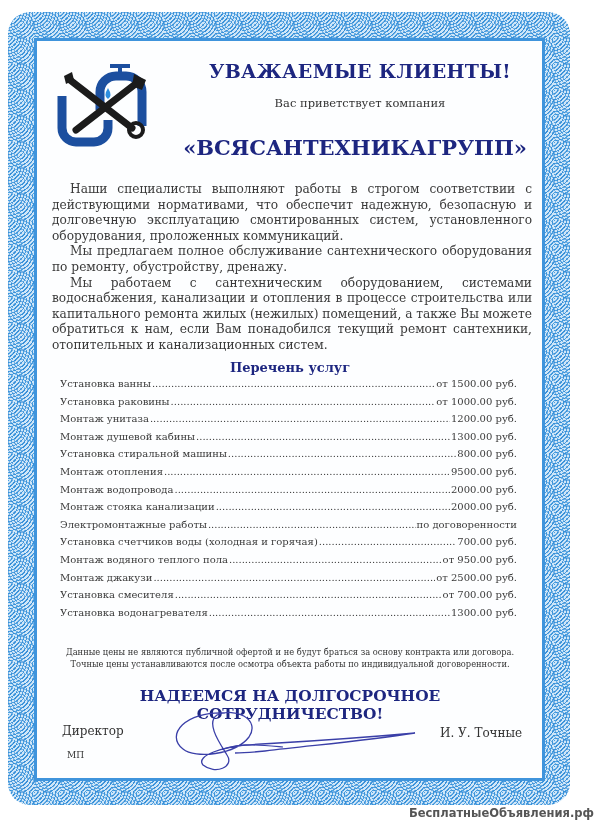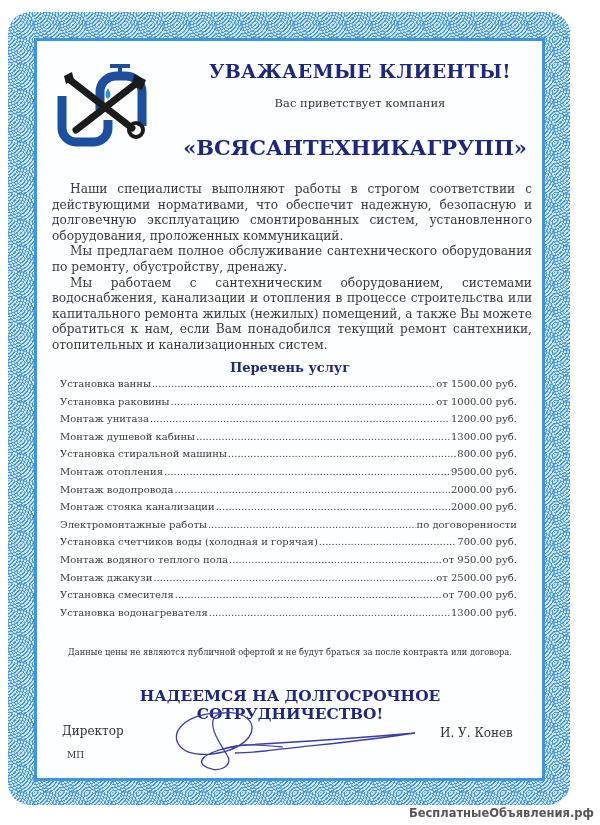--- a/index.html
+++ b/index.html
@@ -142,28 +142,29 @@
       <span class="price">от 700.00 руб.</span>
     </div>
   <div class="srv">
       <span class="name">Установка водонагревателя</span>
       <span class="dots"></span>
       <span class="price">1300.00 руб.</span>
     </div>
 </div>
 
 <div class="abs disclaimer">
-  <div>Данные цены не являются публичной офертой и не будут браться за после контракта или договора.</div>
+  <div>Данные цены не являются публичной офертой и не будут браться за основу контракта или договора.</div>
+  <div>Точные цены устанавливаются после осмотра объекта работы по индивидуальной договоренности.</div>
 </div>
 
 <div class="abs closing">НАДЕЕМСЯ НА ДОЛГОСРОЧНОЕ СОТРУДНИЧЕСТВО!</div>
 
 <div class="abs director">Директор</div>
 <div class="abs mp">МП</div>
-<div class="abs name-sign">И. У. Конев</div>
+<div class="abs name-sign">И. У. Точные</div>
 
 <div class="abs" style="left:165px;top:705px;width:260px;height:70px;">
   <svg width="260" height="70" viewBox="0 0 260 70">
     <path d="M60 8 C20 6 0 30 18 44 C30 54 70 50 84 32 C96 14 70 2 52 10 C40 18 56 40 62 50 C70 62 50 70 38 60 C30 50 60 42 80 40 C110 38 160 36 250 28 C200 36 150 40 100 46 C90 47 80 48 70 48" fill="none" stroke="#3a3fa8" stroke-width="1.3"></path>
     <path d="M58 44 C80 38 96 40 118 42" fill="none" stroke="#3a3fa8" stroke-width="1.2"></path>
   </svg>
 </div>
 
 <div class="abs watermark">БесплатныеОбъявления.рф</div>
 

